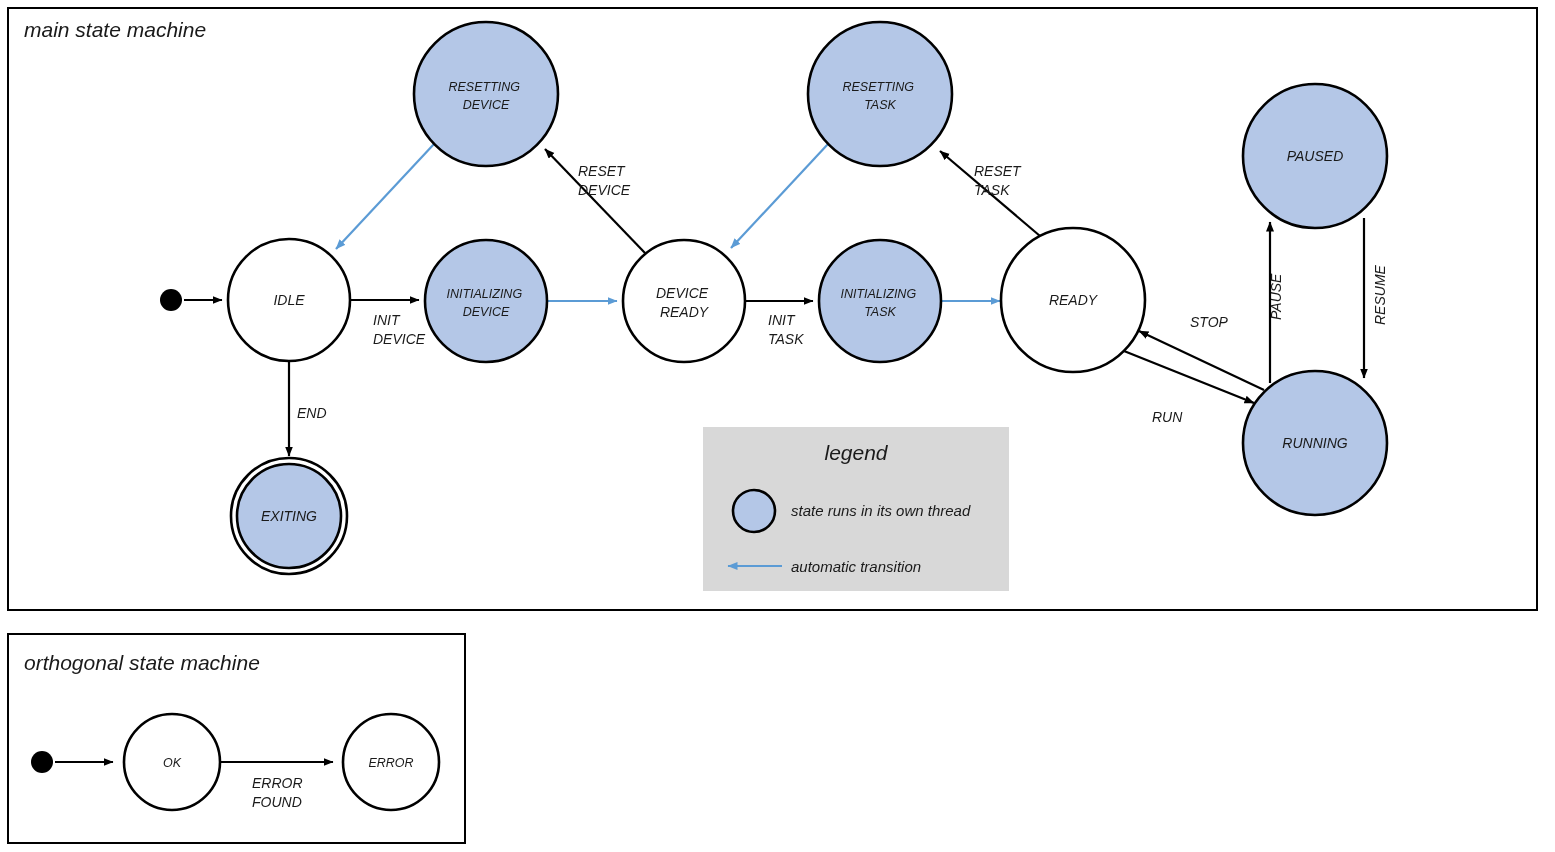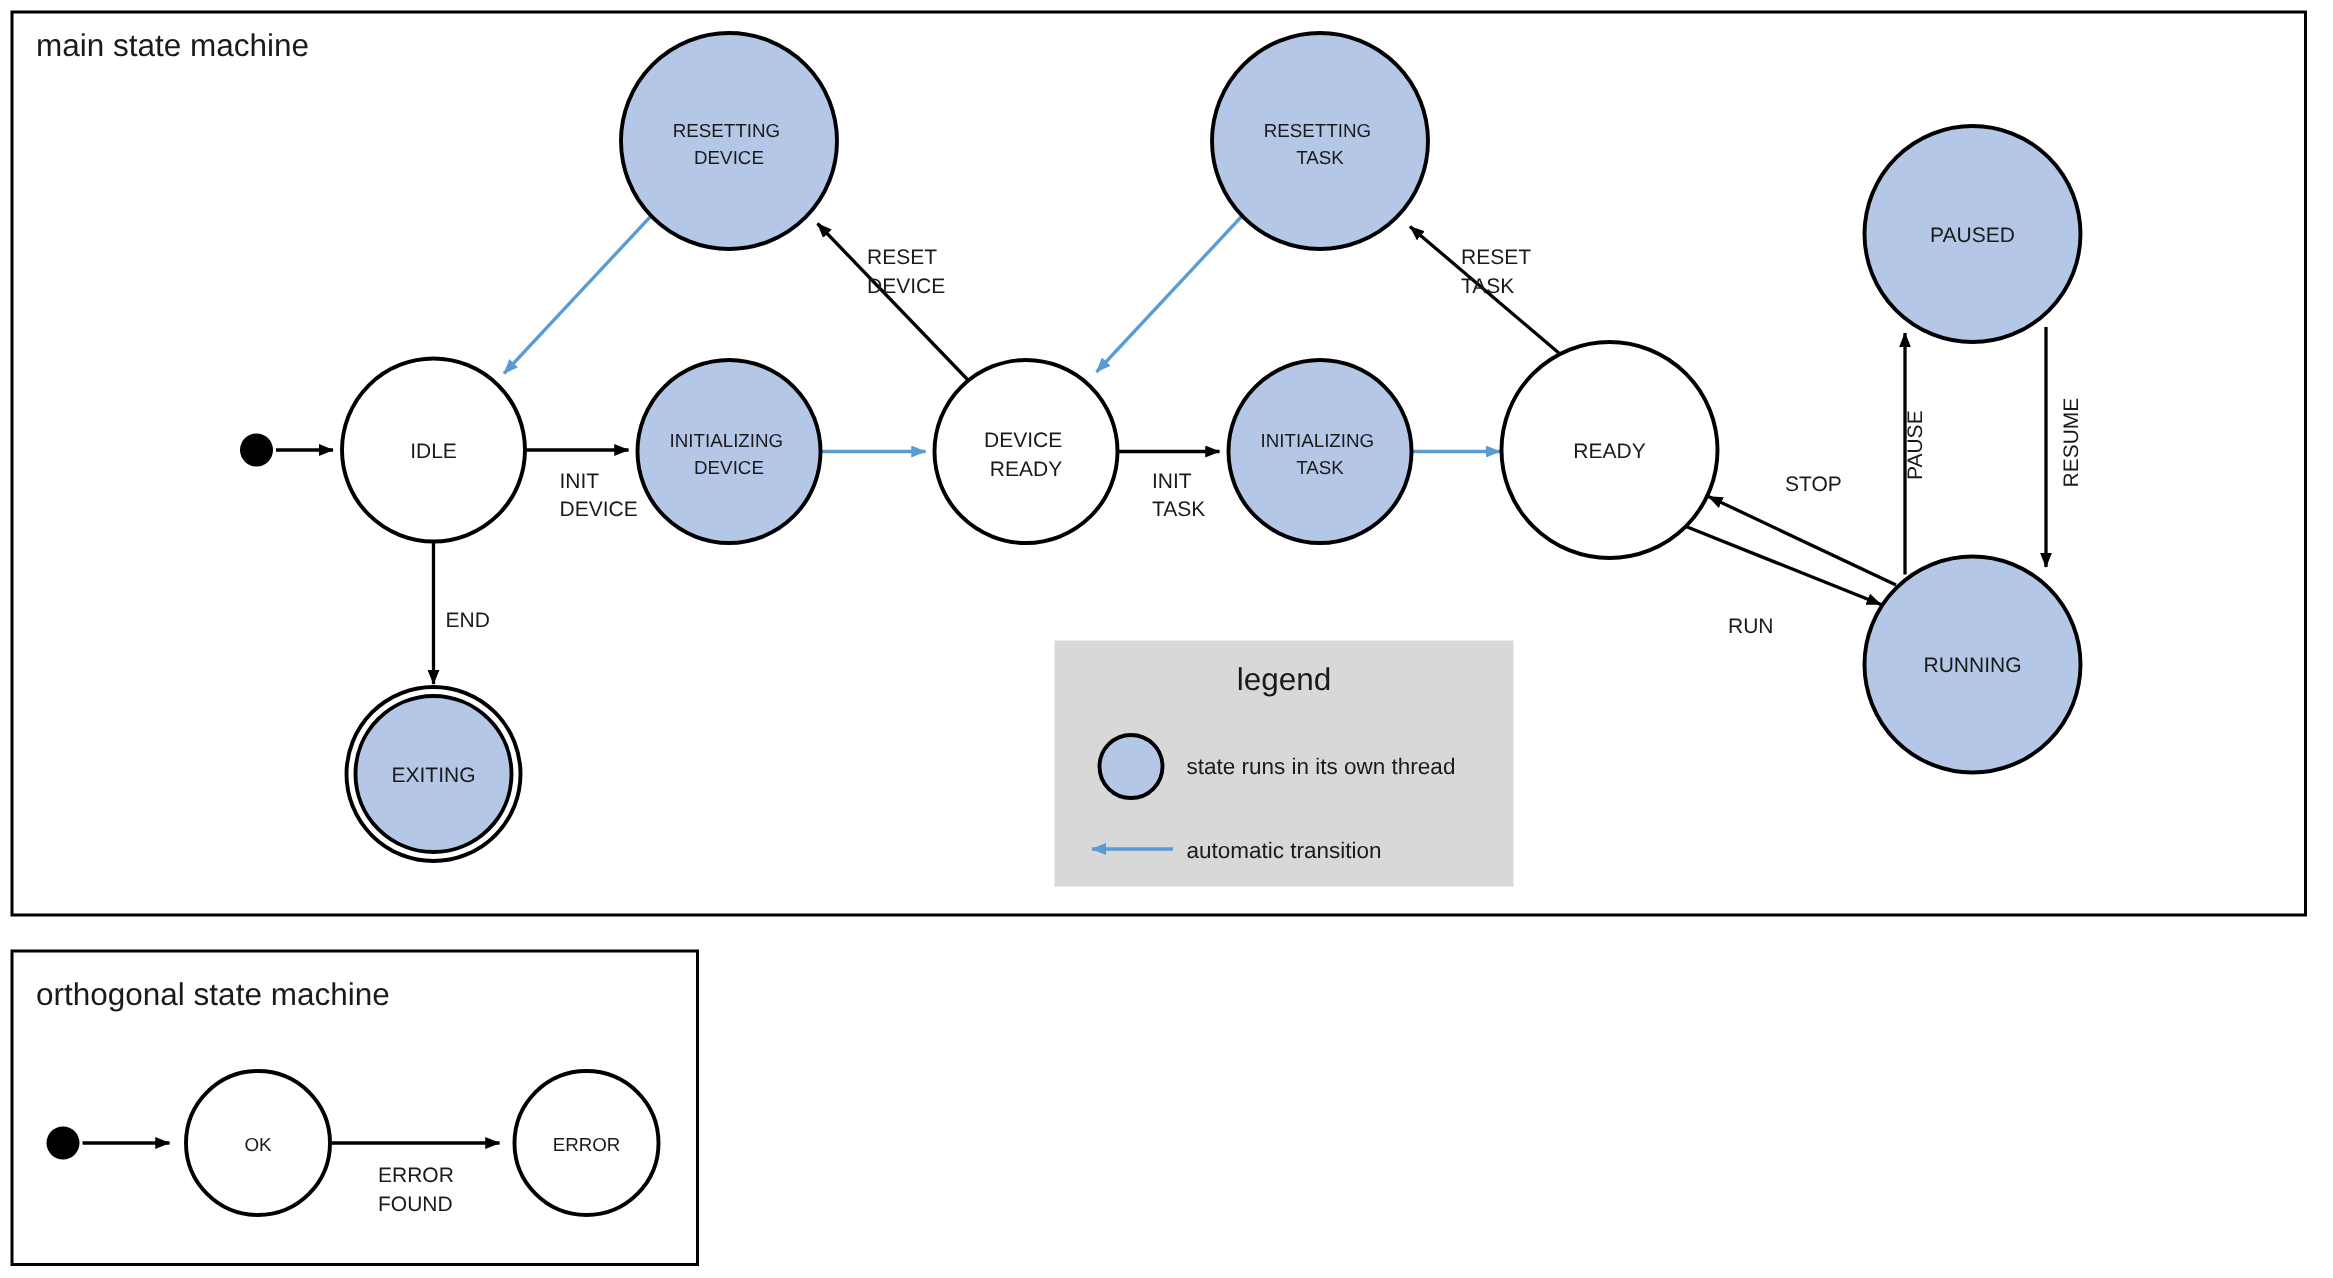--- a/index.html
+++ b/index.html
@@ -10,20 +10,21 @@
   body {
     width: 1555px;
     height: 852px;
     font-family: "Liberation Sans", sans-serif;
     overflow: hidden;
   }
   #canvas {
     position: relative;
     width: 1555px;
     height: 804px;
+    font-style: italic;
   }
   svg.diagram {
     position: absolute;
     top: 0;
     left: 0;
     width: 1555px;
     height: 852px;
   }
   .frame-rect {
     fill: #ffffff;

